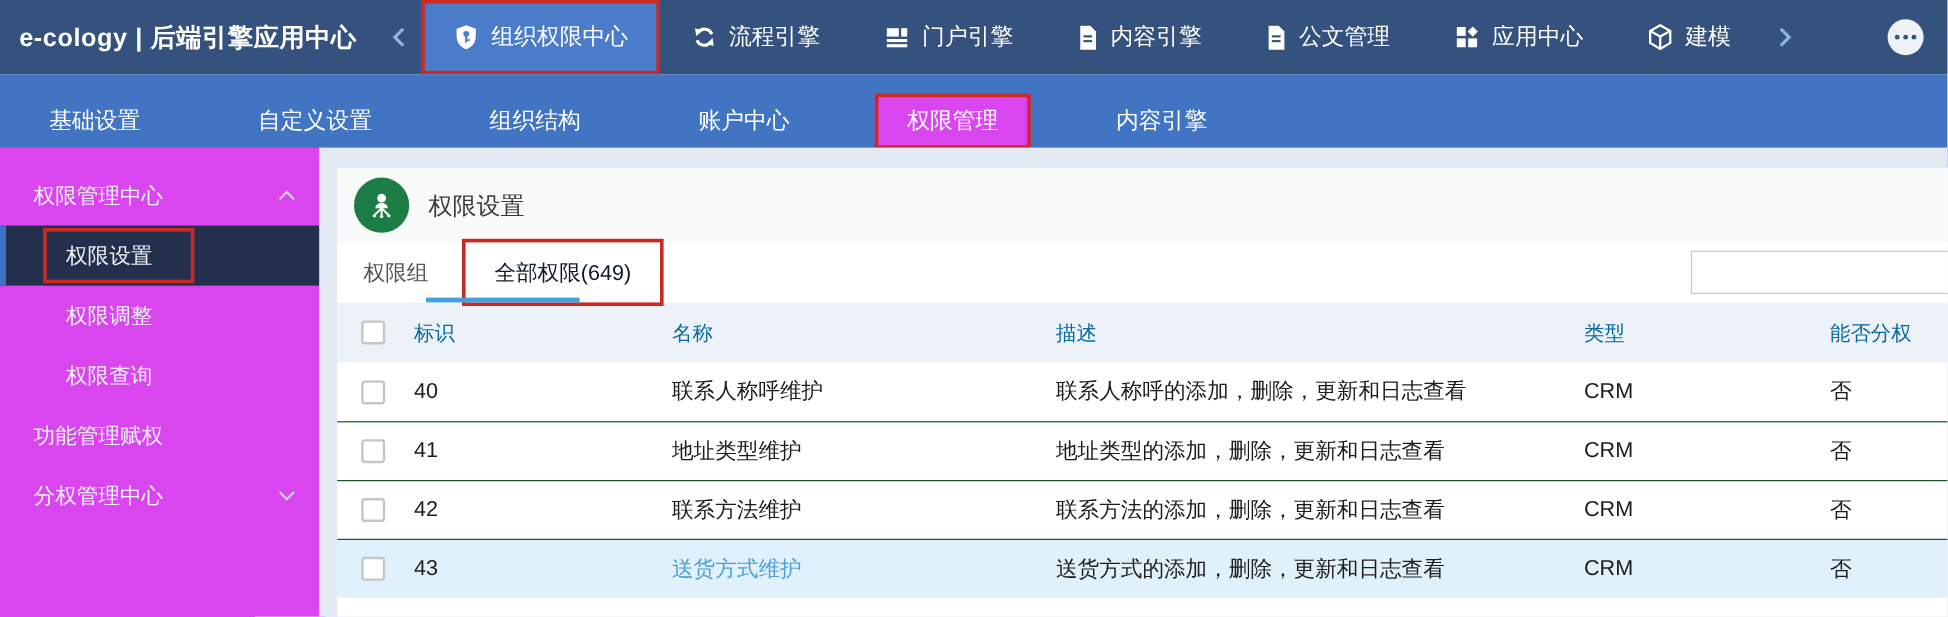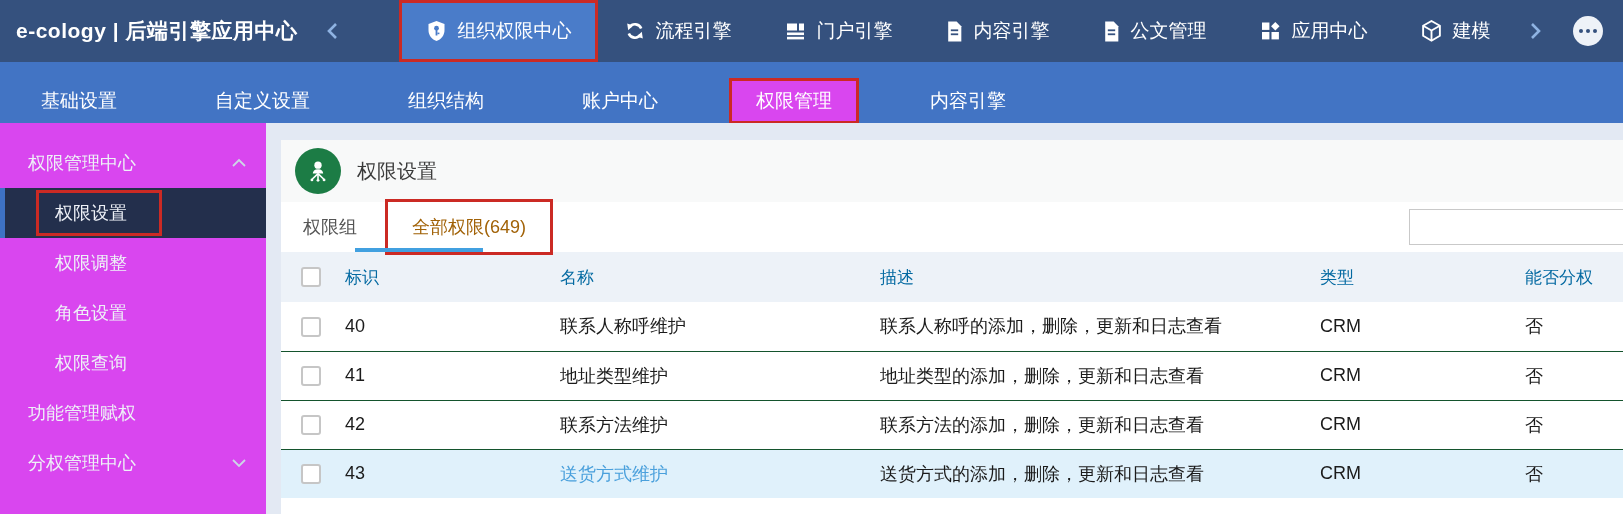--- a/index.html
+++ b/index.html
@@ -7,21 +7,21 @@
   body {
     position:relative; overflow:hidden; background:#e3e9f3;
     font-family:"Liberation Sans","DejaVu Sans",sans-serif;
   }
   
   .topbar { position:absolute; top:0; left:0; right:0; height:62px;
     background:#35517e; display:flex; align-items:stretch; color:#fff; }
   .logo { display:flex; align-items:center; font-size:21px; font-weight:700;
     letter-spacing:.5px; padding:0 16px; white-space:nowrap; }
   .nav-chevron { display:flex; align-items:center; padding:0 12px; cursor:pointer; }
-  .topnav { display:flex; align-items:stretch;margin-left:48px; }
+  .topnav { display:flex; align-items:stretch; }
   .topnav-item { display:flex; align-items:center; gap:10px; padding:0 27px;
     font-size:19px; cursor:pointer; white-space:nowrap; }
   .topnav-item.active { background:#4a7cc9; box-shadow:inset 0 0 0 3px #cb2a24; }
   .topbar-right { margin-left:auto; display:flex; align-items:center; padding-right:20px; }
   .more-btn { width:30px; height:30px; border-radius:50%; background:#eef2f8;
     display:flex; align-items:center; justify-content:center; gap:3px; cursor:pointer; }
   .more-btn .dot { width:4px; height:4px; border-radius:50%; background:#35517e; }
   
   .subnav { position:absolute; top:62px; left:0; right:0; height:77px;
     background:#4274c4; display:flex; align-items:center; color:#fff; padding-left:14px;gap:44px; }
@@ -43,21 +43,21 @@
   .card-header { height:62px; background:#f8f9f9; display:flex; align-items:center;
     padding-left:14px; gap:16px; }
   .page-icon { width:46px; height:46px; border-radius:50%; background:#1c7c45;
     display:flex; align-items:center; justify-content:center; flex:0 0 auto; }
   .page-title { font-size:20px; color:#3a3a3a; }
   .tabs-row { height:50px; display:flex; align-items:center; position:relative; background:#fff; }
   .tab { font-size:18px; color:#555; cursor:pointer; white-space:nowrap; }
   .tab-groups { margin-left:22px; }
   .tab-active-wrap { margin-left:28px; }
   .tab-active-label { display:inline-block; border:3px solid #cb2a24;
-    padding:13px 24px; color:#a16207; font-size:18px; cursor:pointer; }
+    padding:13px 24px; color:#0f172a; font-size:18px; cursor:pointer; }
   .tab-underline { position:absolute; left:74px; bottom:0; width:128px; height:4px;
     background:#41a0e0; }
   .search-input { position:absolute; right:-6px; top:7px; width:220px; height:36px;
     border:1px solid #c9c9c9; background:#fff; font-size:16px; padding:0 10px; outline:none; }
   
   table { width:100%; border-collapse:collapse; table-layout:fixed; }
   thead th { background:#edf2f8; height:50px; font-weight:400; font-size:17px;
     color:#0369a1; text-align:left; }
   tbody td { height:49px; font-size:18px; color:#1b1b1b; border-top:1px solid #14532d;
     white-space:nowrap; overflow:hidden; }
@@ -179,23 +179,20 @@
   </div>
   <div class="side-item side-sub selected">
     <span class="ann-box">
       <span>权限设置</span>
     </span>
   </div>
   <div class="side-item side-sub">
     <span>权限调整</span>
   </div>
   <div class="side-item side-sub">
-    <span>角色设置</span>
-  </div>
-  <div class="side-item side-sub">
     <span>权限查询</span>
   </div>
   <div class="side-item side-plain">
     <span>功能管理赋权</span>
   </div>
   <div class="side-item side-group">
     <span>分权管理中心</span>
     <span class="chev">
       <svg class="icon-svg" width="16" height="10" viewBox="0 0 16 10">
           <polyline points="2 2 8 8 14 2" fill="none" stroke="#cdd6e6" stroke-width="1.8"></polyline>

